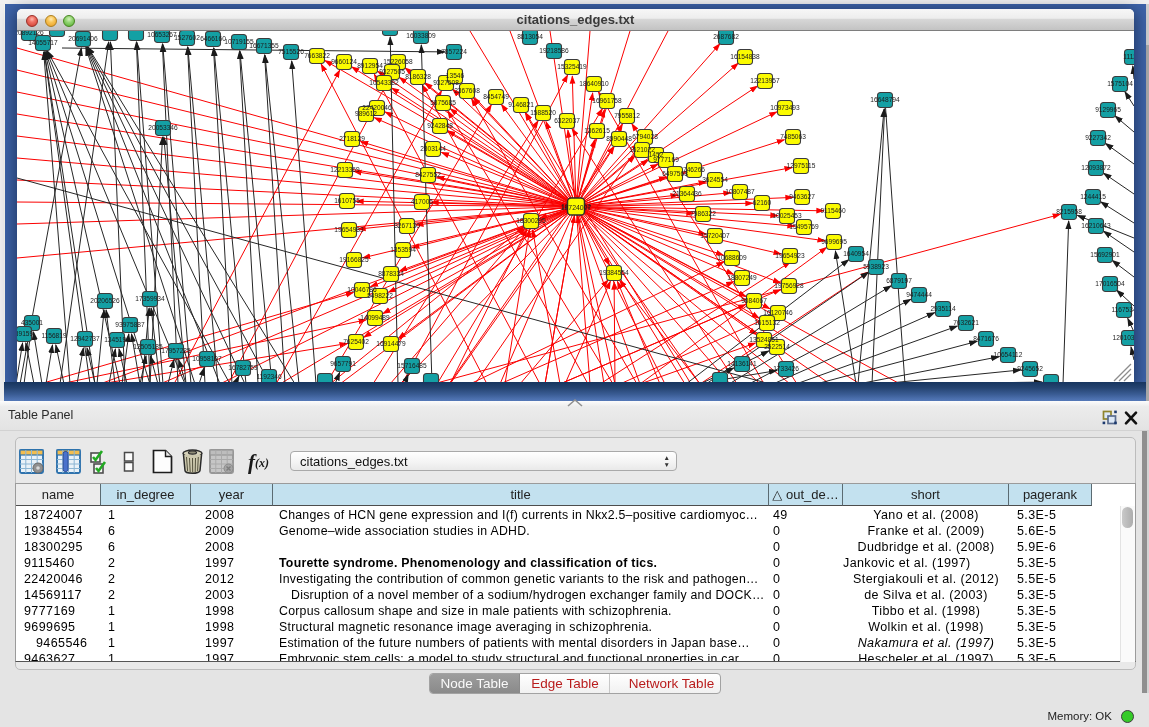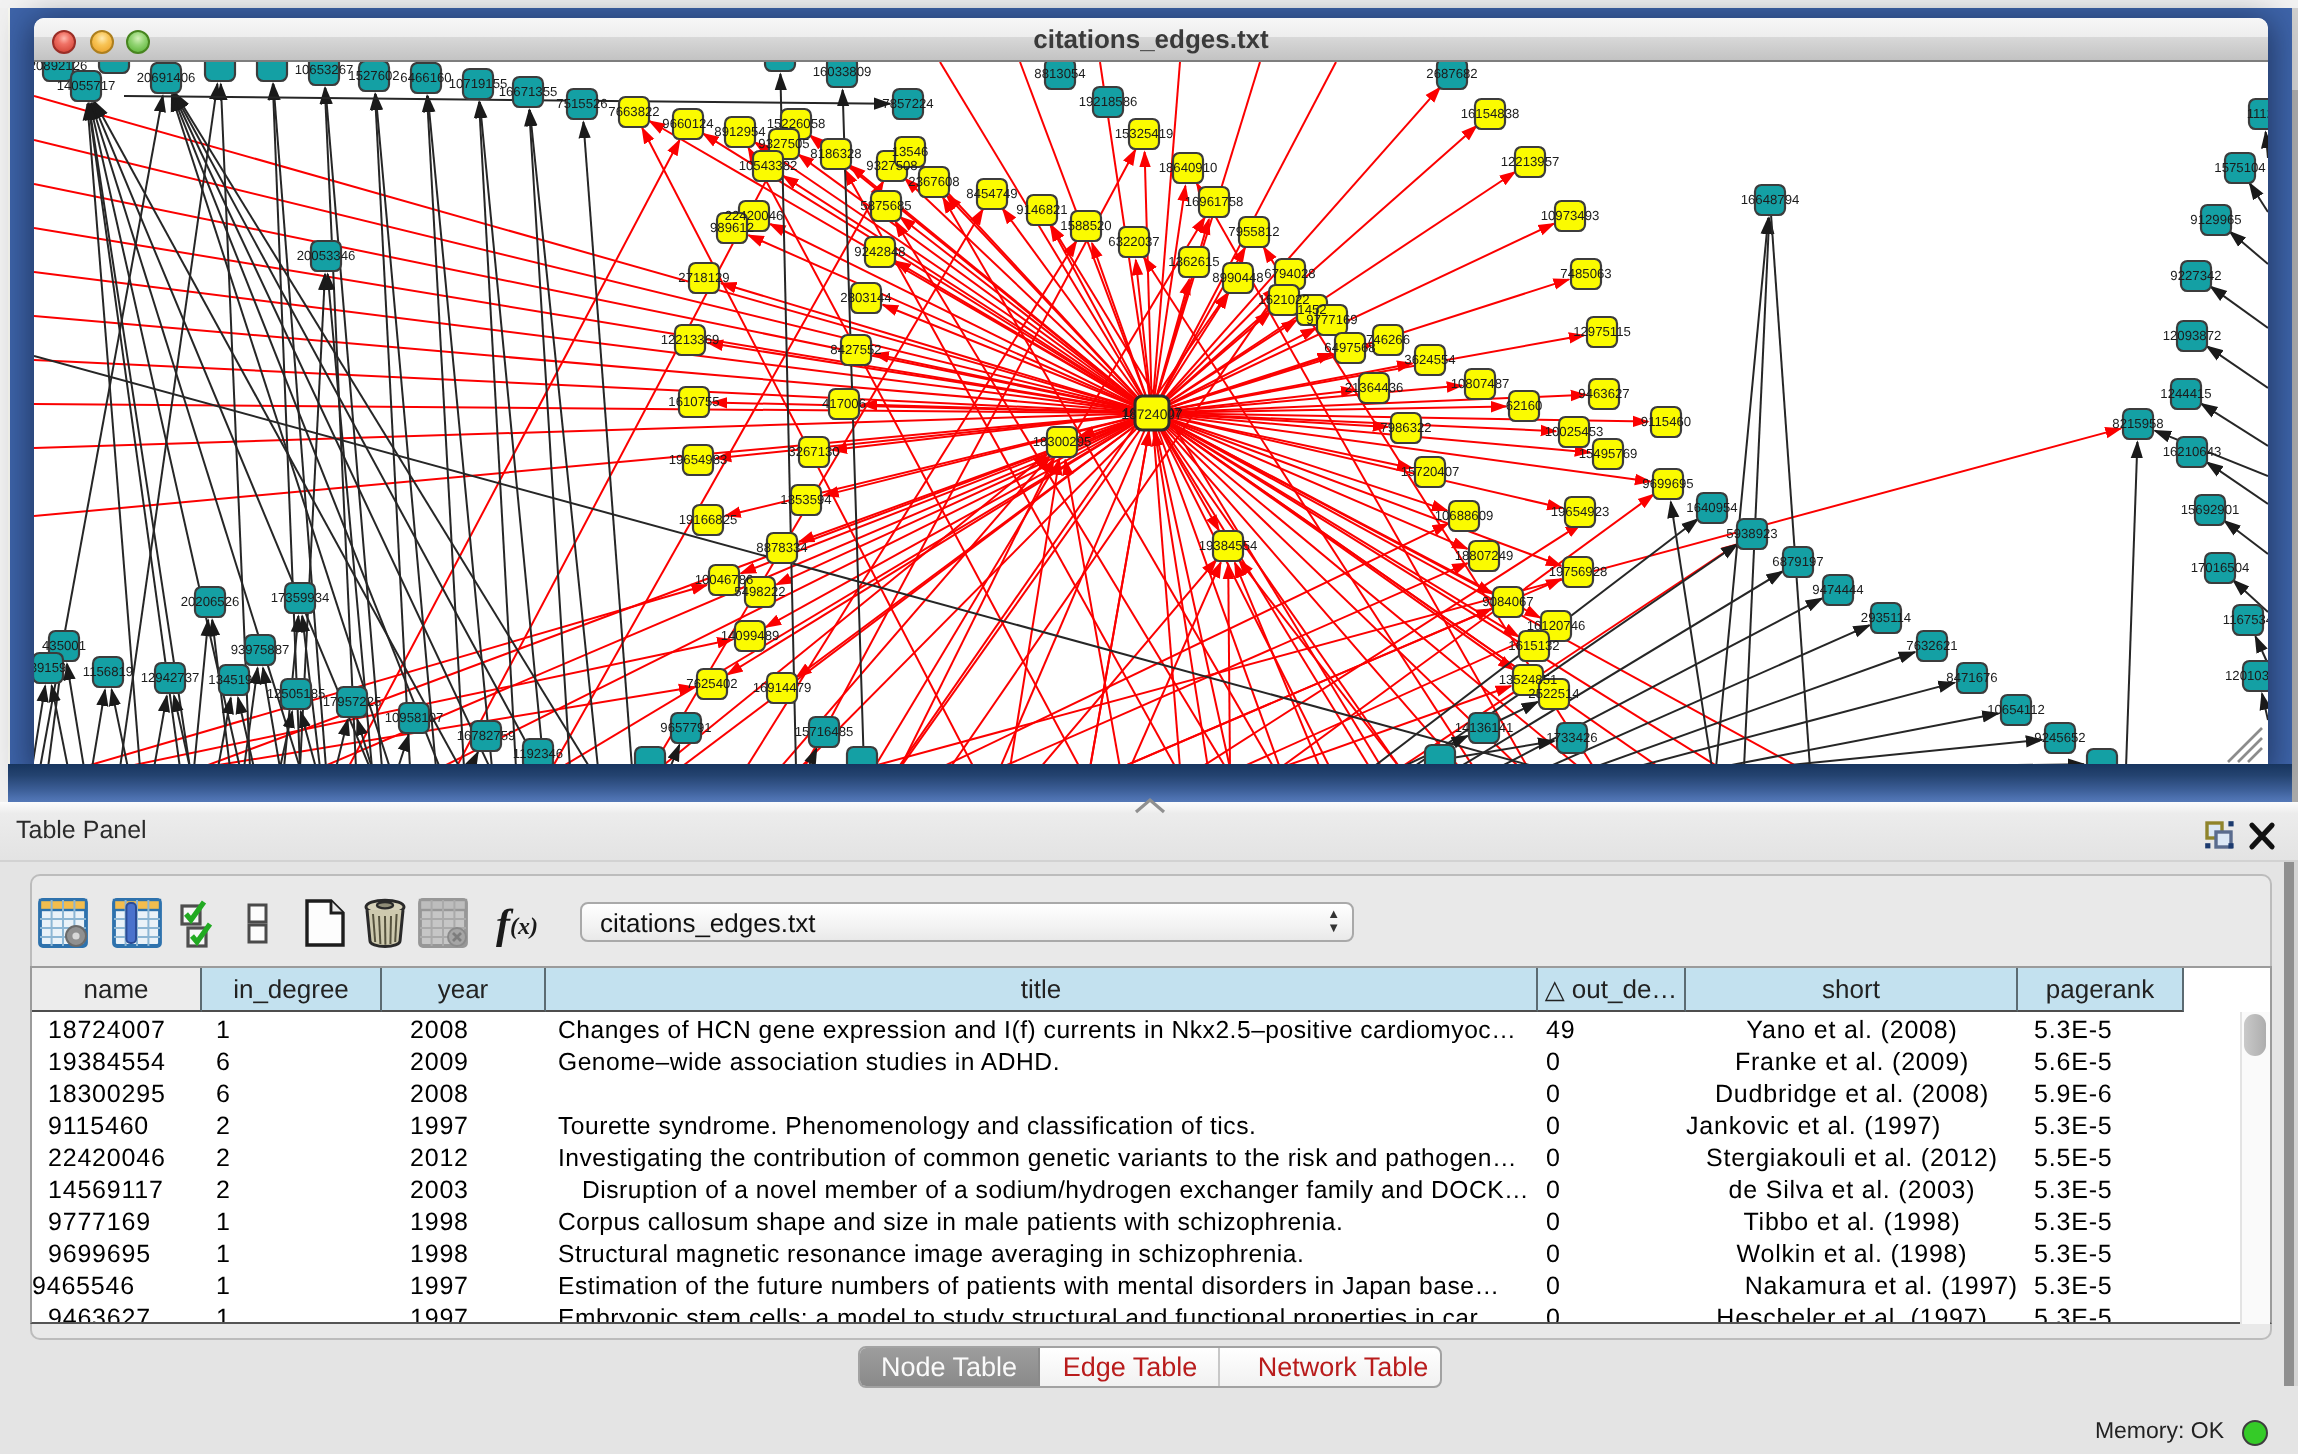--- a/index.html
+++ b/index.html
@@ -726,21 +726,21 @@
       <span class="c" style="left:92px;">6</span>
       <span class="c" style="left:189px;">2008</span>
       <span class="c" style="left:757px;">0</span>
       <span class="c" style="left:827px;width:166px;text-align:center;">Dudbridge et al. (2008)</span>
       <span class="c" style="left:1001px;">5.9E-6</span>
     </div>
 <div class="row" style="top:71px;">
       <span class="c" style="left:8px;">9115460</span>
       <span class="c" style="left:92px;">2</span>
       <span class="c" style="left:189px;">1997</span>
-      <span class="c" style="left:263px;width:484px;overflow:hidden;font-size:12.3px;letter-spacing:0.26px;">Tourette syndrome. Phenomenology and classification of tics.</span>
+      <span class="c" style="left:263px;width:484px;overflow:hidden;font-size:12.3px;letter-spacing:0.26px;font-weight:bold;">Tourette syndrome. Phenomenology and classification of tics.</span>
       <span class="c" style="left:757px;">0</span>
       <span class="c" style="left:827px;width:166px;text-align:left;">Jankovic et al. (1997)</span>
       <span class="c" style="left:1001px;">5.3E-5</span>
     </div>
 <div class="row" style="top:87px;">
       <span class="c" style="left:8px;">22420046</span>
       <span class="c" style="left:92px;">2</span>
       <span class="c" style="left:189px;">2012</span>
       <span class="c" style="left:263px;width:484px;overflow:hidden;font-size:12.3px;letter-spacing:0.26px;">Investigating the contribution of common genetic variants to the risk and pathogen…</span>
       <span class="c" style="left:757px;">0</span>
@@ -768,26 +768,26 @@
 <div class="row" style="top:135px;">
       <span class="c" style="left:8px;">9699695</span>
       <span class="c" style="left:92px;">1</span>
       <span class="c" style="left:189px;">1998</span>
       <span class="c" style="left:263px;width:484px;overflow:hidden;font-size:12.3px;letter-spacing:0.26px;">Structural magnetic resonance image averaging in schizophrenia.</span>
       <span class="c" style="left:757px;">0</span>
       <span class="c" style="left:827px;width:166px;text-align:center;">Wolkin et al. (1998)</span>
       <span class="c" style="left:1001px;">5.3E-5</span>
     </div>
 <div class="row" style="top:151px;">
-      <span class="c" style="left:0;">9465546</span>
+      <span class="c" style="left:20px;">9465546</span>
       <span class="c" style="left:92px;">1</span>
       <span class="c" style="left:189px;">1997</span>
       <span class="c" style="left:263px;width:484px;overflow:hidden;font-size:12.3px;letter-spacing:0.26px;">Estimation of the future numbers of patients with mental disorders in Japan base…</span>
       <span class="c" style="left:757px;">0</span>
-      <span class="c" style="left:827px;width:166px;text-align:right;">Nakamura et al. (1997)</span>
+      <span class="c" style="left:827px;width:166px;text-align:center;font-style:italic;">Nakamura et al. (1997)</span>
       <span class="c" style="left:1001px;">5.3E-5</span>
     </div>
 <div class="row" style="top:167px;">
       <span class="c" style="left:8px;">9463627</span>
       <span class="c" style="left:92px;">1</span>
       <span class="c" style="left:189px;">1997</span>
       <span class="c" style="left:263px;width:484px;overflow:hidden;font-size:12.3px;letter-spacing:0.26px;">Embryonic stem cells: a model to study structural and functional properties in car…</span>
       <span class="c" style="left:757px;">0</span>
       <span class="c" style="left:827px;width:166px;text-align:center;">Hescheler et al. (1997)</span>
       <span class="c" style="left:1001px;">5.3E-5</span>

